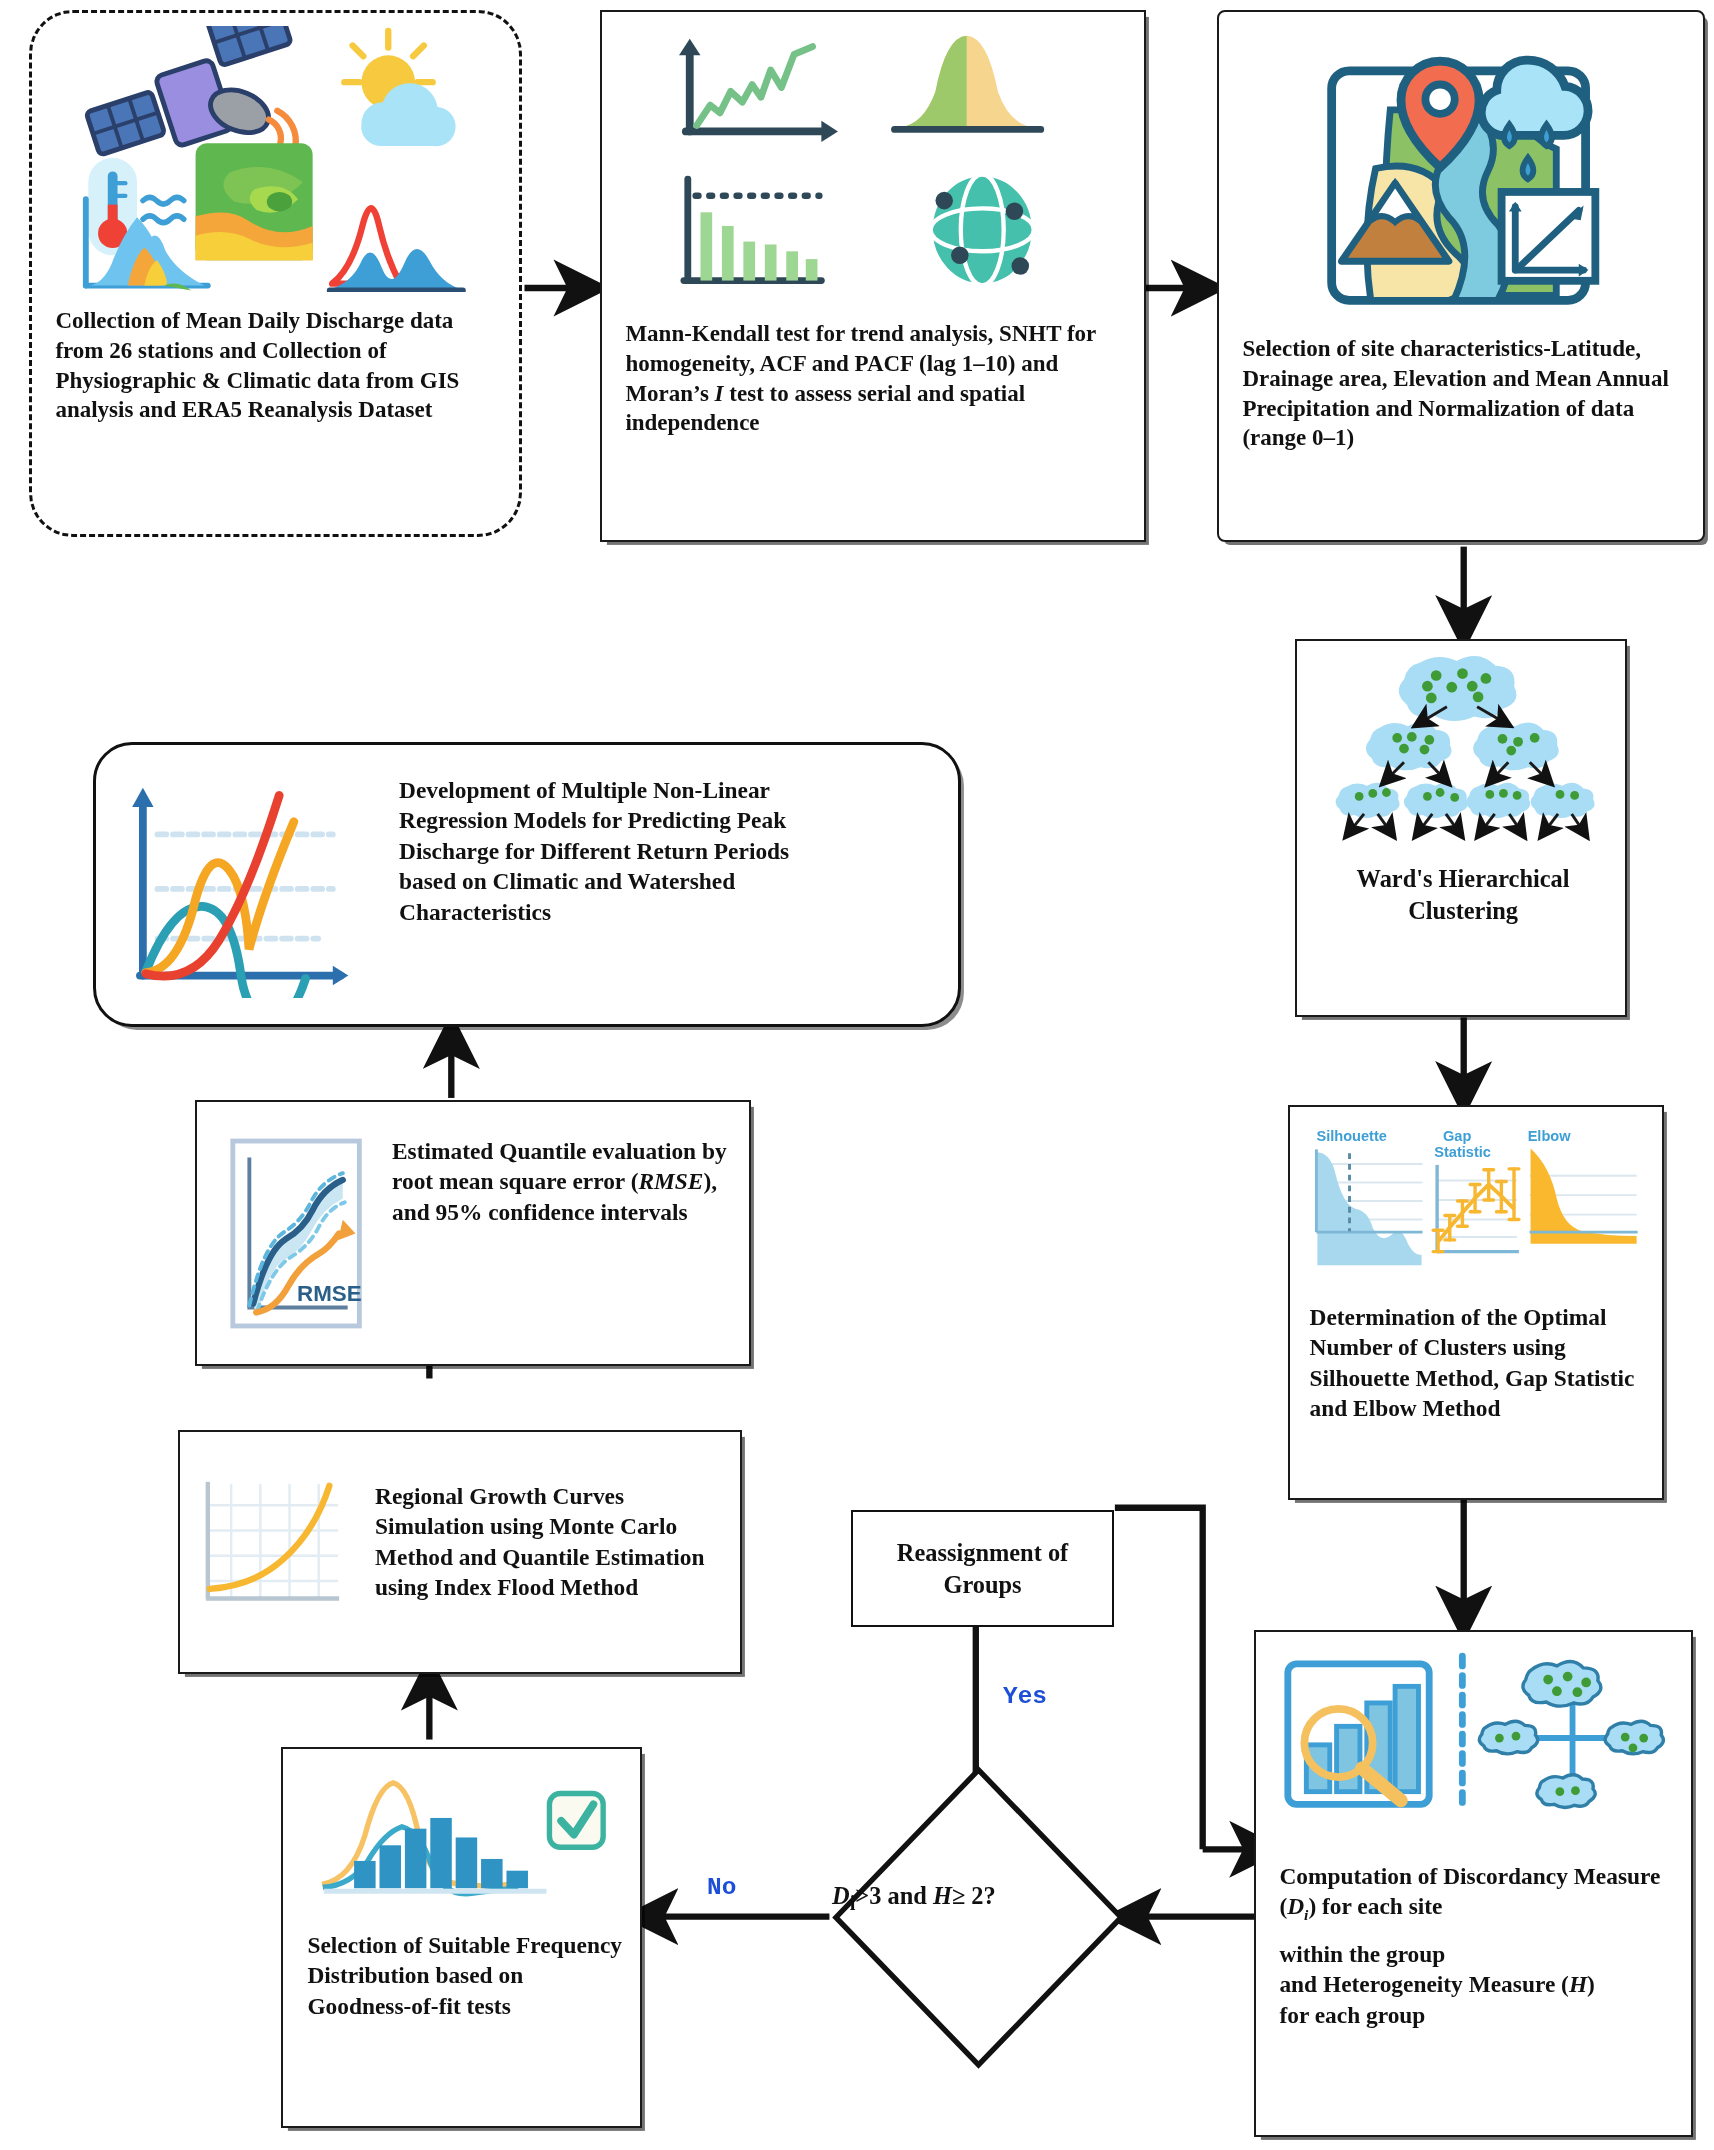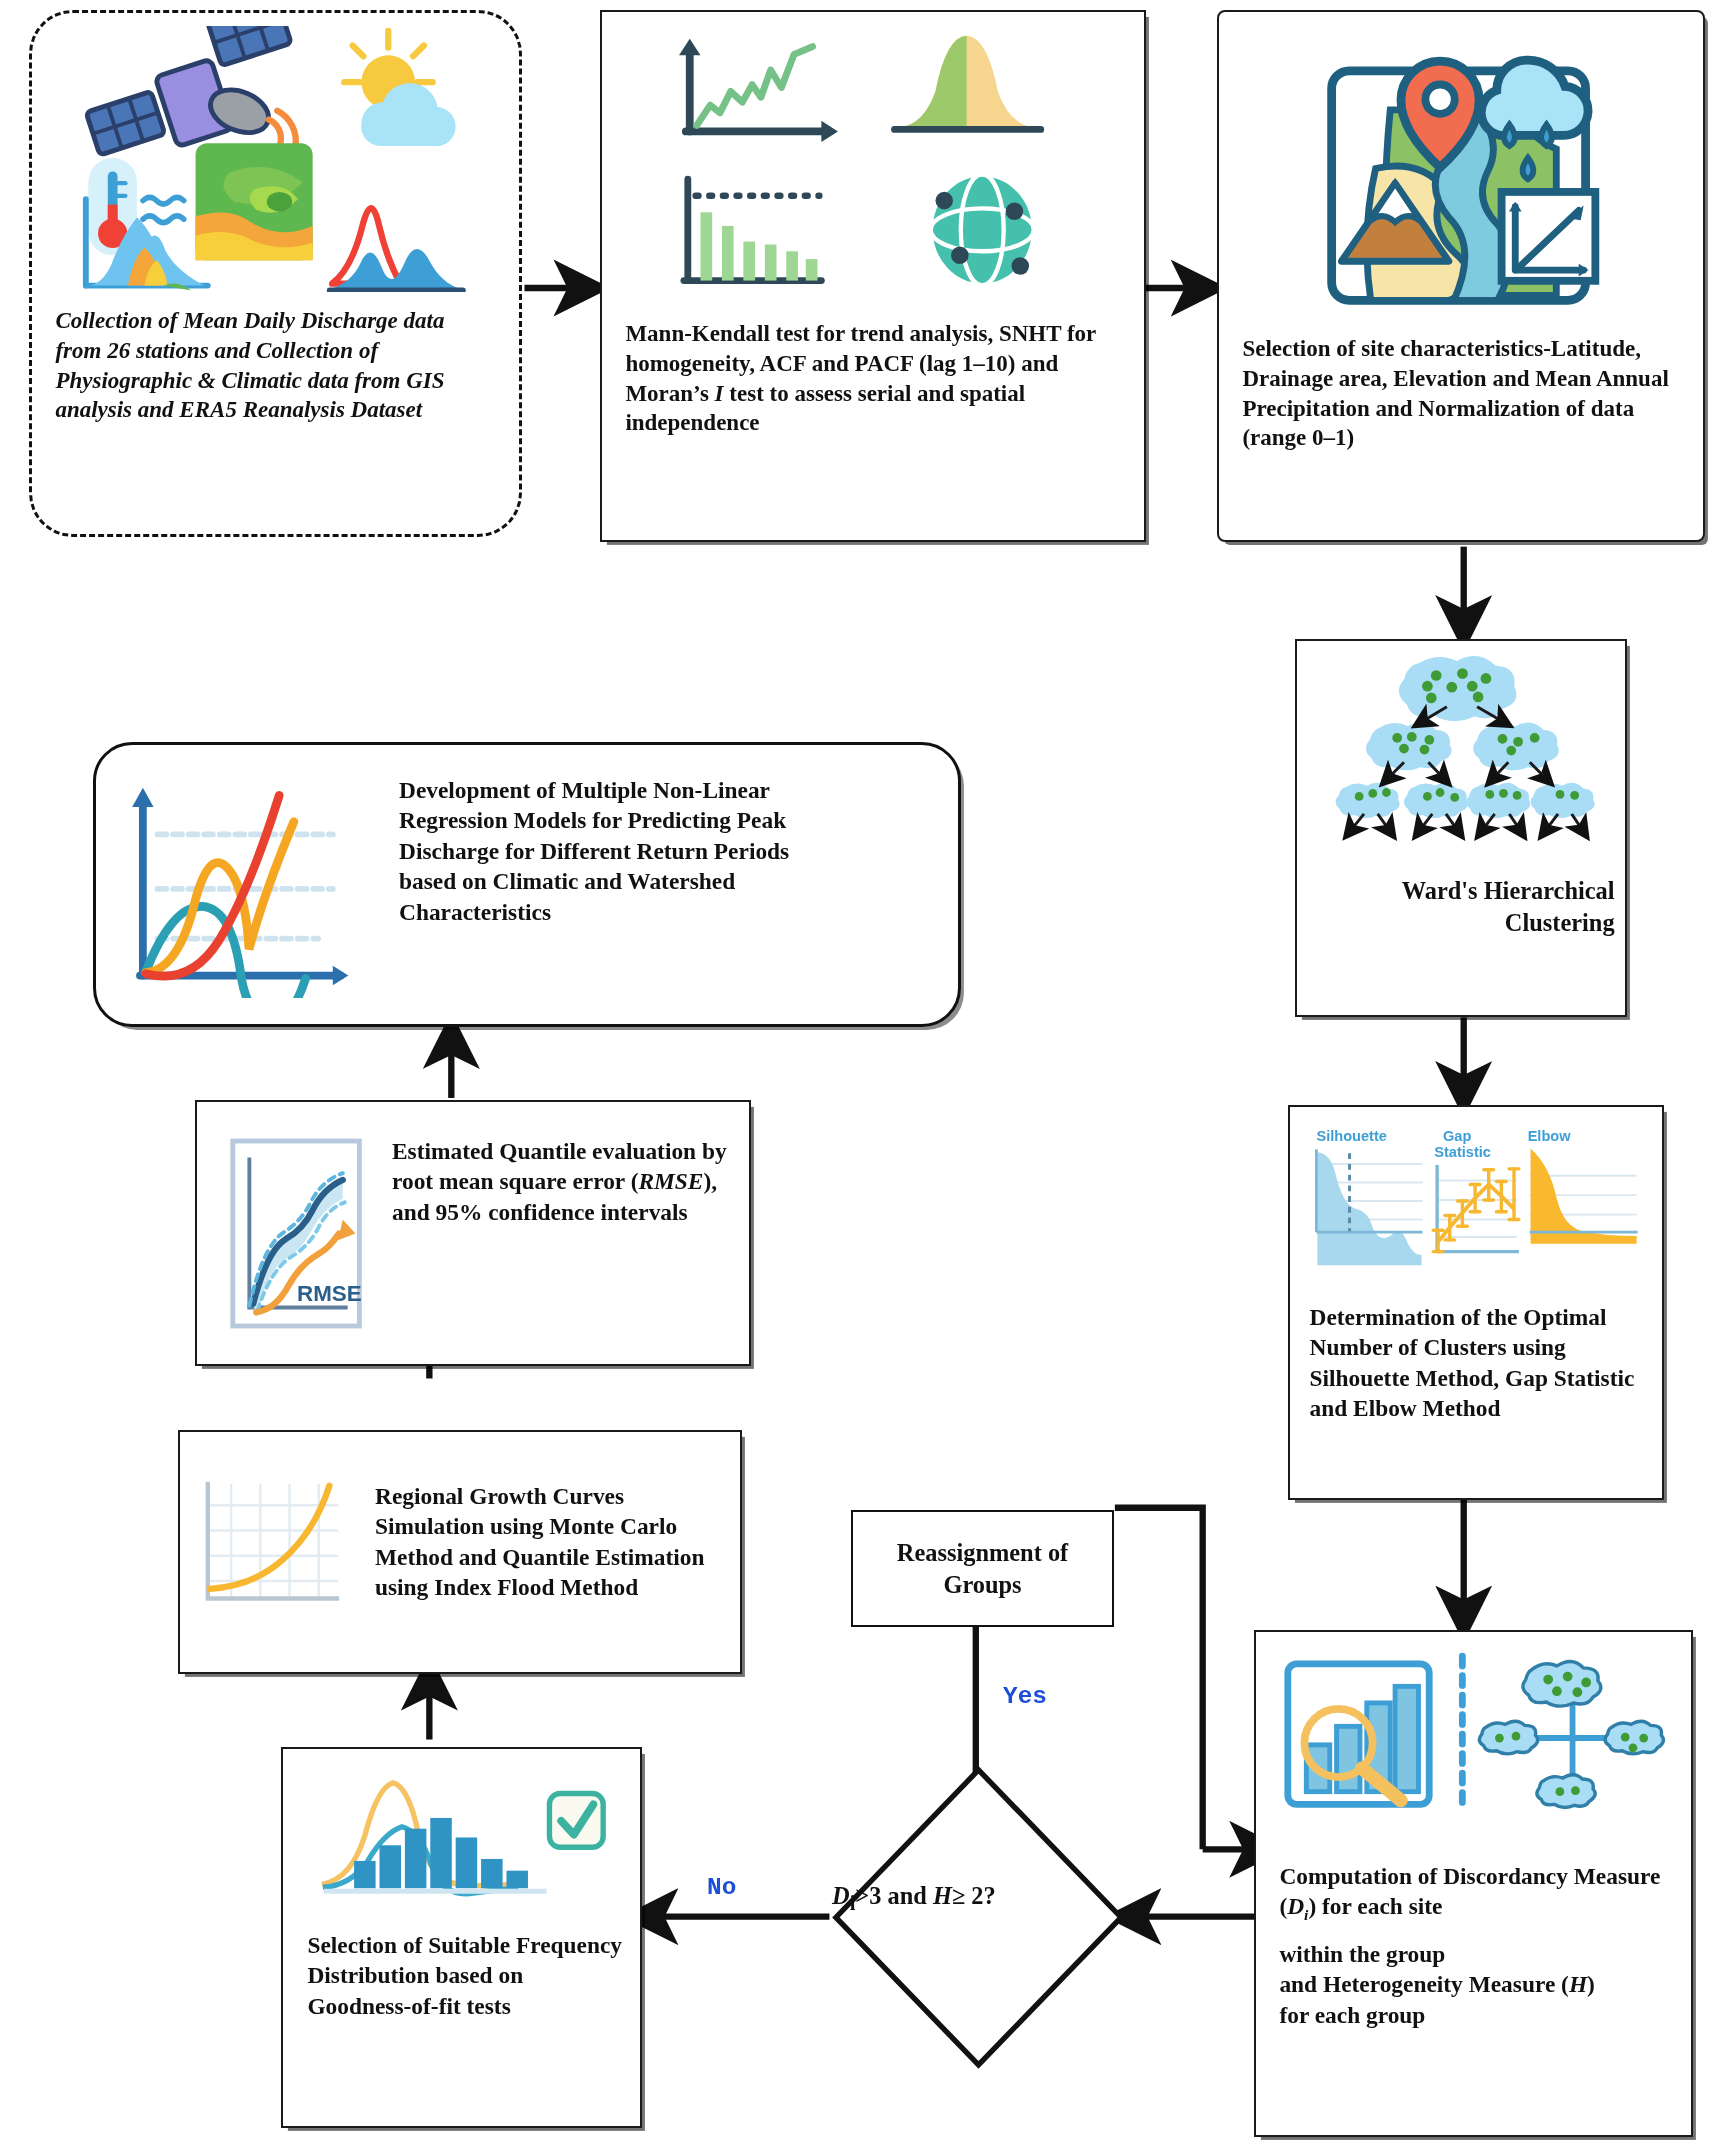--- a/index.html
+++ b/index.html
@@ -142,21 +142,21 @@
           <path d="M160,62 q28,-12 56,10 l0,-0 Z" fill="#5fb84f"></path>
         </g>
 
         <g transform="translate(560,400)">
           <path d="M0,128 q40,-30 62,-118 q18,-72 34,-2 q16,70 44,120 Z" fill="none" stroke="#ef4136" stroke-width="13" stroke-linejoin="round"></path>
           <path d="M0,138 q40,-14 58,-52 q22,-48 44,10 q20,50 46,-10 q24,-56 52,-4 q22,42 60,56 Z" fill="#3e9fd6"></path>
           <line x1="-5" y1="142" x2="268" y2="142" stroke="#2b4e73" stroke-width="12" stroke-linecap="round"></line>
         </g>
       </svg>
     </div>
-    <div class="cap" style="position:absolute;left:23.4px;top:293px;width:439px;font-size:23px;font-style:italic;">Collection of Mean Daily Discharge data from 26 stations and Collection of Physiographic &amp; Climatic data from GIS analysis and ERA5 Reanalysis Dataset</div>
+    <div class="cap" style="position:absolute;left:23.4px;top:293px;width:439px;font-size:23px;">Collection of Mean Daily Discharge data from 26 stations and Collection of Physiographic &amp; Climatic data from GIS analysis and ERA5 Reanalysis Dataset</div>
   </div>
 
   <div class="node solid" style="left:600px;top:9.8px;width:546px;height:532px;">
     <div class="iconwrap" style="position:absolute;left:19.5px;top:12.2px;width:507px;height:283px;">
       <svg width="420" height="273" viewBox="0 0 860 560">
 
         <g transform="translate(20,10)">
           <path d="M30,10 l-22,34 h44 z" fill="#2f4858"></path>
           <line x1="30" y1="28" x2="30" y2="200" stroke="#2f4858" stroke-width="16" stroke-linecap="round"></line>
           <line x1="22" y1="200" x2="300" y2="200" stroke="#2f4858" stroke-width="16" stroke-linecap="round"></line>
@@ -297,21 +297,21 @@
           <line x1="126" y1="324" x2="156" y2="366"></line>
           <line x1="238" y1="324" x2="206" y2="366"></line>
           <line x1="266" y1="324" x2="296" y2="366"></line>
           <line x1="366" y1="324" x2="334" y2="366"></line>
           <line x1="396" y1="324" x2="424" y2="366"></line>
           <line x1="496" y1="324" x2="464" y2="366"></line>
           <line x1="524" y1="324" x2="552" y2="366"></line>
         </g>
       </svg>
     </div>
-    <div class="cap" style="position:absolute;left:14.6px;top:222px;width:303px;font-size:24.4px;text-align:right;margin-top:12px;">Ward's Hierarchical Clustering</div>
+    <div class="cap" style="position:absolute;left:14.6px;top:222px;width:303px;font-size:24.4px;text-align:center;">Ward's Hierarchical Clustering</div>
   </div>
 
   <div class="node solid" style="left:1288px;top:1105px;width:376px;height:395px;">
     <div class="iconwrap" style="position:absolute;left:12.2px;top:17px;width:351px;height:151px;">
       <svg width="342" height="146" viewBox="0 0 700 300">
         <text x="18" y="28" font-family="Liberation Sans, sans-serif" font-size="30" font-weight="700" fill="#3e9fd6">Silhouette</text>
         <text x="278" y="28" font-family="Liberation Sans, sans-serif" font-size="30" font-weight="700" fill="#3e9fd6">Gap</text>
         <text x="260" y="62" font-family="Liberation Sans, sans-serif" font-size="30" font-weight="700" fill="#3e9fd6">Statistic</text>
         <text x="452" y="28" font-family="Liberation Sans, sans-serif" font-size="30" font-weight="700" fill="#3e9fd6">Elbow</text>
 

